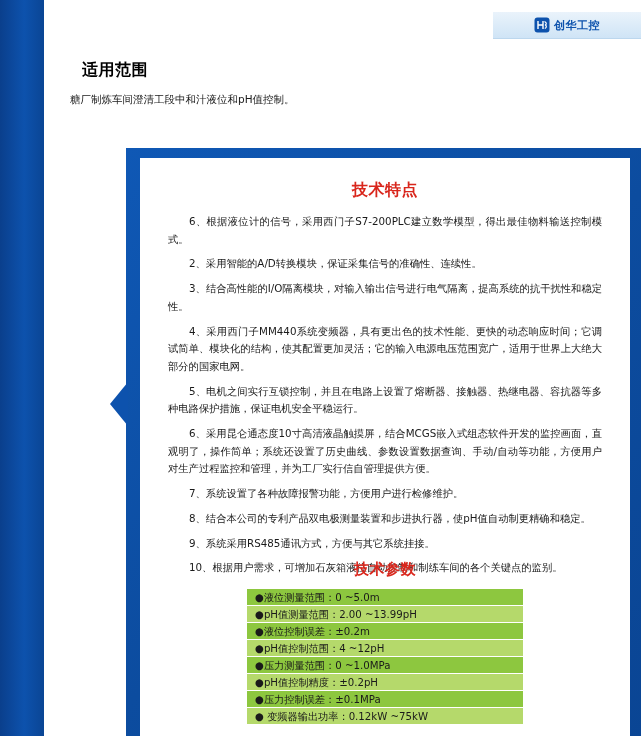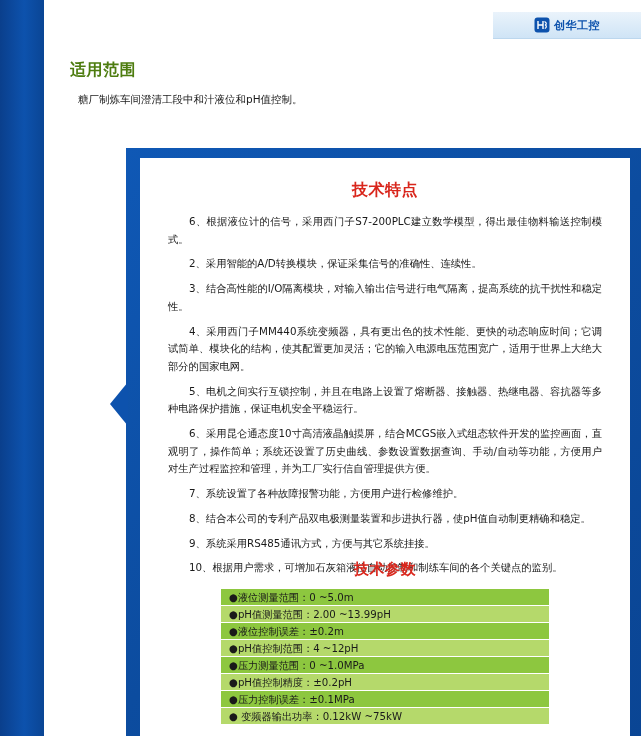--- a/index.html
+++ b/index.html
@@ -103,29 +103,29 @@
   
   .sec1 {
     position: absolute;
     left: 70px;
     top: 60px;
     width: 540px;
   }
   .sec1-title {
     font-size: 16px;
     font-weight: bold;
-    color: #4d7c0f;
-    margin: 0 0 10px 0;
+    color: #000000;
+    margin: 0 0 10px 12px;
     letter-spacing: 0.5px;
   }
   .sec1-body {
     font-size: 10.5px;
     color: #1a1a1a;
     line-height: 1.7;
-    margin: 8px;
+    margin: 0;
   }
   
   .sec2 {
     position: absolute;
     left: 28px;
     top: 14px;
     width: 434px;
   }
   .sec2-title {
     font-size: 16px;
@@ -153,21 +153,21 @@
   }
   .sec3-title {
     font-size: 15px;
     font-weight: bold;
     color: #d9261c;
     margin: 0 0 10px 0;
     letter-spacing: 0.5px;
   }
   .param-table {
     margin: 0 auto;
-    width: 328px;
+    width: 276px;
     border-collapse: collapse;
   }
   .param-row {
     display: block;
     height: 17px;
     line-height: 17px;
     text-align: left;
     font-size: 10.2px;
     color: #1a1a1a;
     padding-left: 8px;

